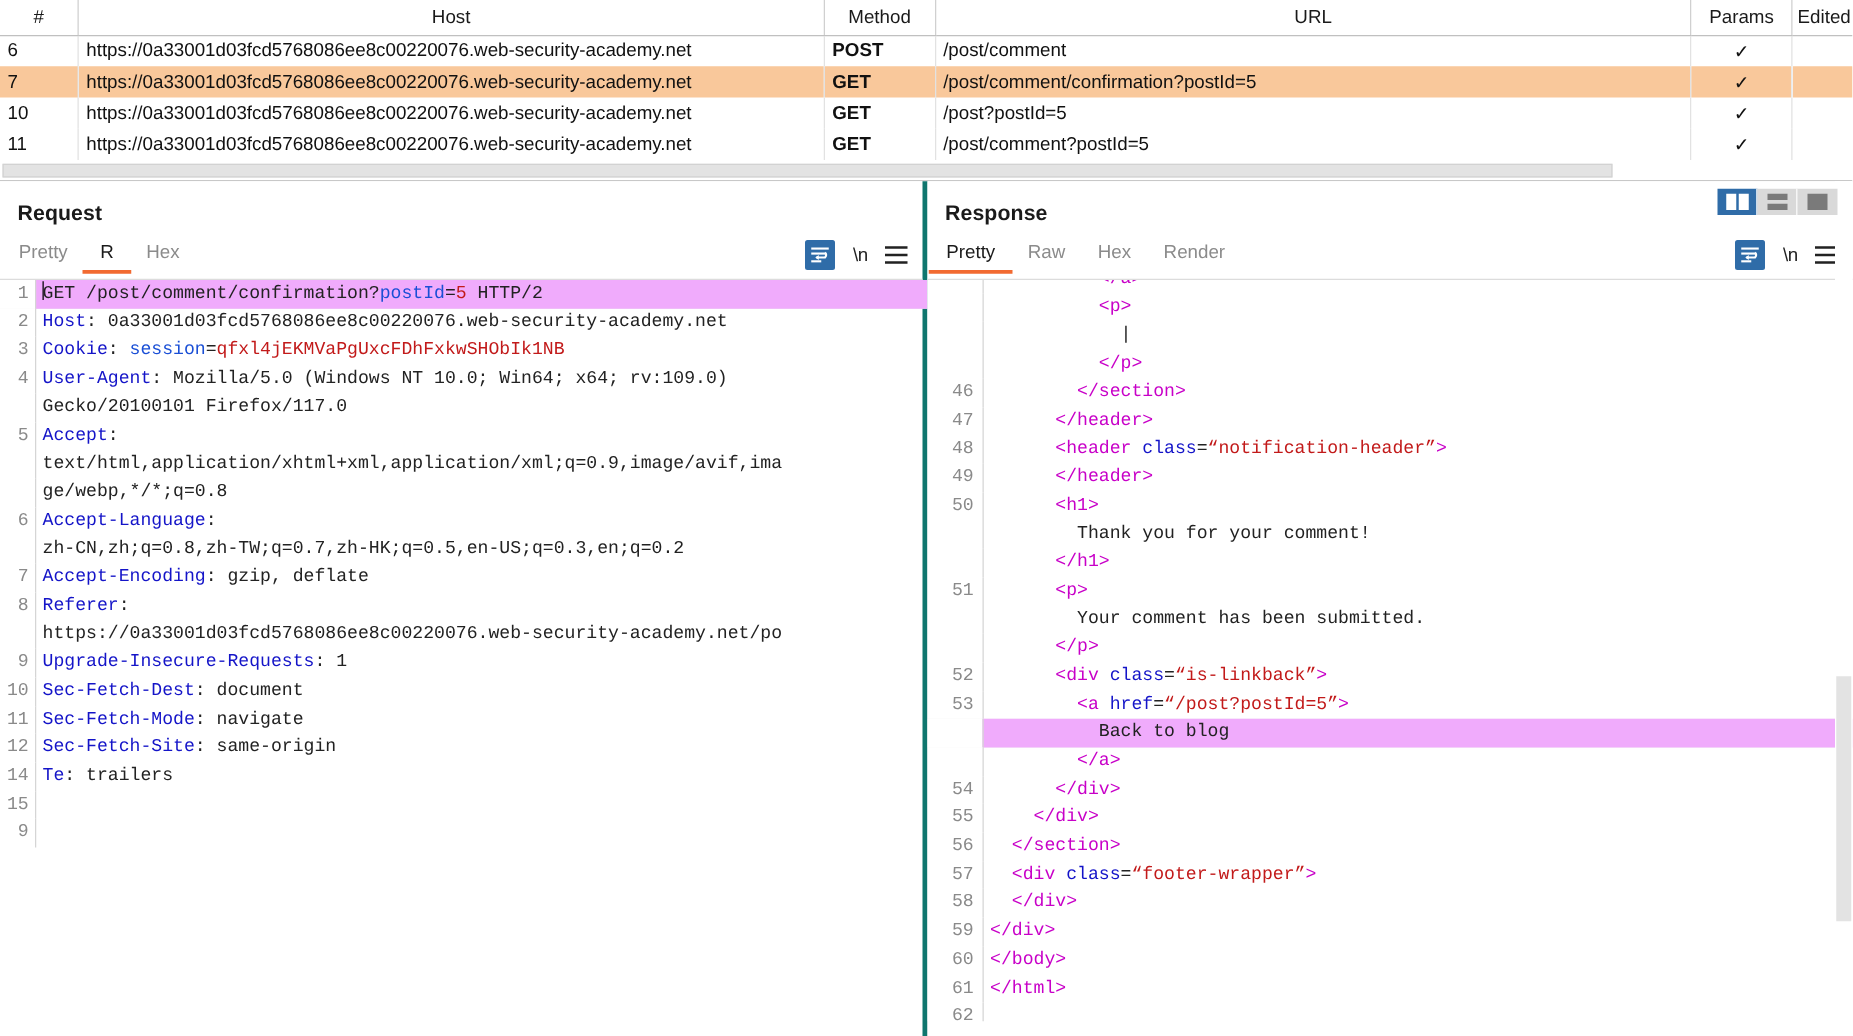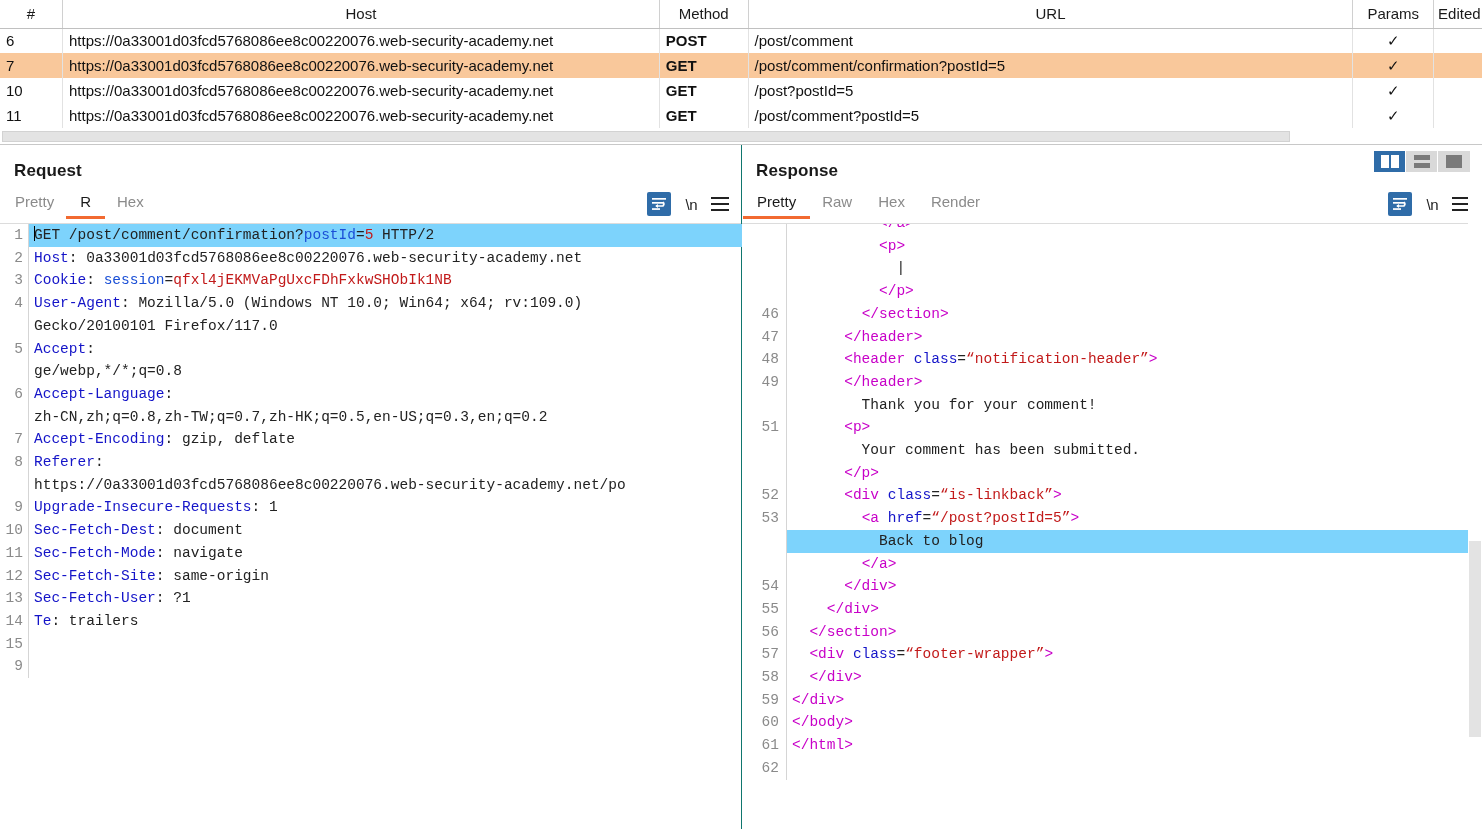--- a/index.html
+++ b/index.html
@@ -80,21 +80,21 @@
     position: relative;
     width: 1482px;
     height: 684px;
     display: flex;
   }
   .pane {
     position: relative;
     height: 684px;
     background: #ffffff;
   }
-  .pane-request  { width: 742px; border-right: 1px solid #0f766e; }
+  .pane-request  { width: 742px; border-right: 4px solid #0f766e; }
   .pane-response { width: 740px; }
 
   .pane-title {
     font-size: 17px;
     font-weight: bold;
     color: #1a1a1a;
     padding: 16px 0 0 14px;
     letter-spacing: 0.1px;
   }
 
@@ -206,21 +206,21 @@
   }
   .ln-resp { width: 44px; min-width: 44px; padding-right: 7px; }
 
   .ln-text {
     flex: 1;
     padding-left: 5px;
     border-left: 1px solid #d5d5d5;
     color: #222222;
     overflow: hidden;
   }
-  .code-line.hl .ln-text { background: #7dd3fc; }
+  .code-line.hl .ln-text { background: #f0abfc; }
 
   .cursor {
     display: inline-block;
     width: 0; border-left: 1.5px solid #000;
     height: 15px;
     margin-right: -1px;
     vertical-align: -2px;
   }
 
   
@@ -336,31 +336,31 @@
       </div>
     </div>
 
     <div class="editor editor-request" id="request-editor">
         <div class="code-line hl"><span class="ln ">1</span><span class="ln-text"><span class="cursor"></span><span class="s-val">GET /post/comment/confirmation?</span><span class="s-param">postId</span><span class="s-val">=</span><span class="s-red">5</span><span class="s-val"> HTTP/2</span></span></div>
         <div class="code-line"><span class="ln ">2</span><span class="ln-text"><span class="s-hdr">Host</span><span class="s-val">: 0a33001d03fcd5768086ee8c00220076.web-security-academy.net</span></span></div>
         <div class="code-line"><span class="ln ">3</span><span class="ln-text"><span class="s-hdr">Cookie</span><span class="s-val">: </span><span class="s-param">session</span><span class="s-val">=</span><span class="s-red">qfxl4jEKMVaPgUxcFDhFxkwSHObIk1NB</span></span></div>
         <div class="code-line"><span class="ln ">4</span><span class="ln-text"><span class="s-hdr">User-Agent</span><span class="s-val">: Mozilla/5.0 (Windows NT 10.0; Win64; x64; rv:109.0)</span></span></div>
         <div class="code-line"><span class="ln "></span><span class="ln-text"><span class="s-val">Gecko/20100101 Firefox/117.0</span></span></div>
         <div class="code-line"><span class="ln ">5</span><span class="ln-text"><span class="s-hdr">Accept</span><span class="s-val">:</span></span></div>
+        <div class="code-line"><span class="ln "></span><span class="ln-text"><span class="s-val">text/html,application/xhtml+xml,application/xml;q=0.9,image/avif,ima</span></span></div>
         <div class="code-line"><span class="ln "></span><span class="ln-text"><span class="s-val">ge/webp,*/*;q=0.8</span></span></div>
         <div class="code-line"><span class="ln ">6</span><span class="ln-text"><span class="s-hdr">Accept-Language</span><span class="s-val">:</span></span></div>
         <div class="code-line"><span class="ln "></span><span class="ln-text"><span class="s-val">zh-CN,zh;q=0.8,zh-TW;q=0.7,zh-HK;q=0.5,en-US;q=0.3,en;q=0.2</span></span></div>
         <div class="code-line"><span class="ln ">7</span><span class="ln-text"><span class="s-hdr">Accept-Encoding</span><span class="s-val">: gzip, deflate</span></span></div>
         <div class="code-line"><span class="ln ">8</span><span class="ln-text"><span class="s-hdr">Referer</span><span class="s-val">:</span></span></div>
         <div class="code-line"><span class="ln "></span><span class="ln-text"><span class="s-val">https://0a33001d03fcd5768086ee8c00220076.web-security-academy.net/po</span></span></div>
         <div class="code-line"><span class="ln ">9</span><span class="ln-text"><span class="s-hdr">Upgrade-Insecure-Requests</span><span class="s-val">: 1</span></span></div>
         <div class="code-line"><span class="ln ">10</span><span class="ln-text"><span class="s-hdr">Sec-Fetch-Dest</span><span class="s-val">: document</span></span></div>
         <div class="code-line"><span class="ln ">11</span><span class="ln-text"><span class="s-hdr">Sec-Fetch-Mode</span><span class="s-val">: navigate</span></span></div>
         <div class="code-line"><span class="ln ">12</span><span class="ln-text"><span class="s-hdr">Sec-Fetch-Site</span><span class="s-val">: same-origin</span></span></div>
-        <div class="code-line"><span class="ln ">13</span><span class="ln-text"><span class="s-hdr">Sec-Fetch-User</span><span class="s-val">: ?1</span></span></div>
         <div class="code-line"><span class="ln ">14</span><span class="ln-text"><span class="s-hdr">Te</span><span class="s-val">: trailers</span></span></div>
         <div class="code-line"><span class="ln ">15</span><span class="ln-text">&nbsp;</span></div>
         <div class="code-line"><span class="ln ">9</span><span class="ln-text">&nbsp;</span></div>
       </div>
   </div>
 
   <div class="pane pane-response">
 
     <div class="layout-toggle">
       <div class="lt-btn active">
@@ -419,21 +419,23 @@
 
     <div class="editor editor-response" id="response-editor">
         <div class="code-line" style="margin-top: -12px;"><span class="ln ln-resp"></span><span class="ln-text"><span class="s-txt">          </span><span class="s-tag">&lt;/a&gt;</span></span></div>
         <div class="code-line"><span class="ln ln-resp"></span><span class="ln-text"><span class="s-txt">          </span><span class="s-tag">&lt;p&gt;</span></span></div>
         <div class="code-line"><span class="ln ln-resp"></span><span class="ln-text"><span class="s-txt">            |</span></span></div>
         <div class="code-line"><span class="ln ln-resp"></span><span class="ln-text"><span class="s-txt">          </span><span class="s-tag">&lt;/p&gt;</span></span></div>
         <div class="code-line"><span class="ln ln-resp">46</span><span class="ln-text"><span class="s-txt">        </span><span class="s-tag">&lt;/section&gt;</span></span></div>
         <div class="code-line"><span class="ln ln-resp">47</span><span class="ln-text"><span class="s-txt">      </span><span class="s-tag">&lt;/header&gt;</span></span></div>
         <div class="code-line"><span class="ln ln-resp">48</span><span class="ln-text"><span class="s-txt">      </span><span class="s-tag">&lt;header </span><span class="s-attr">class</span><span class="s-txt">=</span><span class="s-str">“notification-header”</span><span class="s-tag">&gt;</span></span></div>
         <div class="code-line"><span class="ln ln-resp">49</span><span class="ln-text"><span class="s-txt">      </span><span class="s-tag">&lt;/header&gt;</span></span></div>
+        <div class="code-line"><span class="ln ln-resp">50</span><span class="ln-text"><span class="s-txt">      </span><span class="s-tag">&lt;h1&gt;</span></span></div>
         <div class="code-line"><span class="ln ln-resp"></span><span class="ln-text"><span class="s-txt">        Thank you for your comment!</span></span></div>
+        <div class="code-line"><span class="ln ln-resp"></span><span class="ln-text"><span class="s-txt">      </span><span class="s-tag">&lt;/h1&gt;</span></span></div>
         <div class="code-line"><span class="ln ln-resp">51</span><span class="ln-text"><span class="s-txt">      </span><span class="s-tag">&lt;p&gt;</span></span></div>
         <div class="code-line"><span class="ln ln-resp"></span><span class="ln-text"><span class="s-txt">        Your comment has been submitted.</span></span></div>
         <div class="code-line"><span class="ln ln-resp"></span><span class="ln-text"><span class="s-txt">      </span><span class="s-tag">&lt;/p&gt;</span></span></div>
         <div class="code-line"><span class="ln ln-resp">52</span><span class="ln-text"><span class="s-txt">      </span><span class="s-tag">&lt;div </span><span class="s-attr">class</span><span class="s-txt">=</span><span class="s-str">“is-linkback”</span><span class="s-tag">&gt;</span></span></div>
         <div class="code-line"><span class="ln ln-resp">53</span><span class="ln-text"><span class="s-txt">        </span><span class="s-tag">&lt;a </span><span class="s-attr">href</span><span class="s-txt">=</span><span class="s-str">“/post?postId=5”</span><span class="s-tag">&gt;</span></span></div>
         <div class="code-line hl"><span class="ln ln-resp"></span><span class="ln-text"><span class="s-txt">          Back to blog</span></span></div>
         <div class="code-line"><span class="ln ln-resp"></span><span class="ln-text"><span class="s-txt">        </span><span class="s-tag">&lt;/a&gt;</span></span></div>
         <div class="code-line"><span class="ln ln-resp">54</span><span class="ln-text"><span class="s-txt">      </span><span class="s-tag">&lt;/div&gt;</span></span></div>
         <div class="code-line"><span class="ln ln-resp">55</span><span class="ln-text"><span class="s-txt">    </span><span class="s-tag">&lt;/div&gt;</span></span></div>
         <div class="code-line"><span class="ln ln-resp">56</span><span class="ln-text"><span class="s-txt">  </span><span class="s-tag">&lt;/section&gt;</span></span></div>

